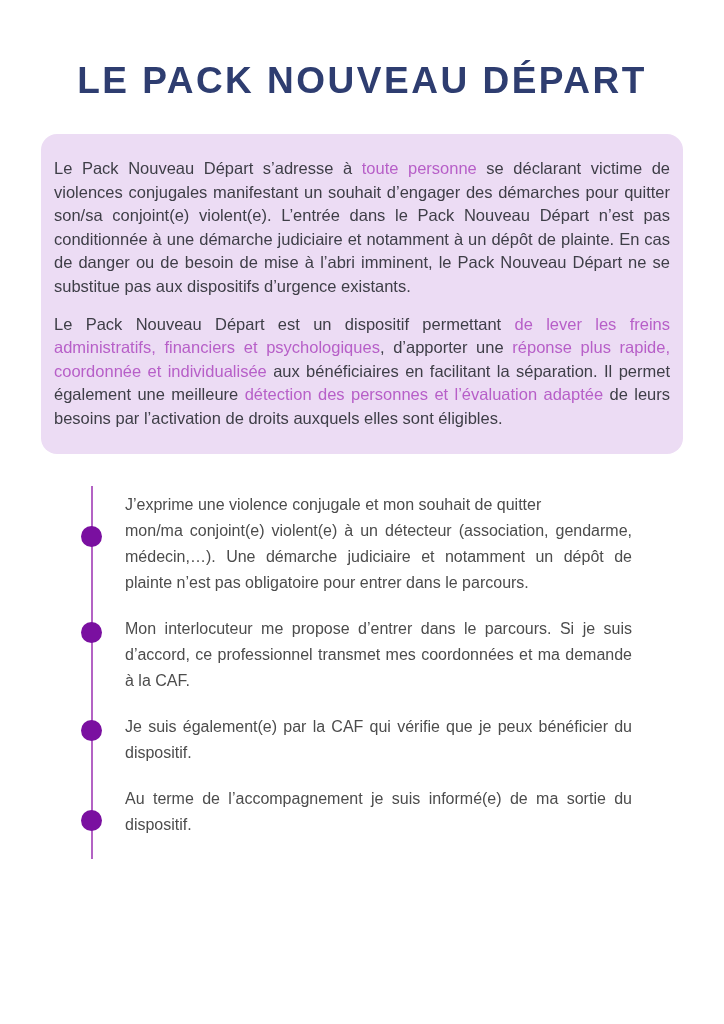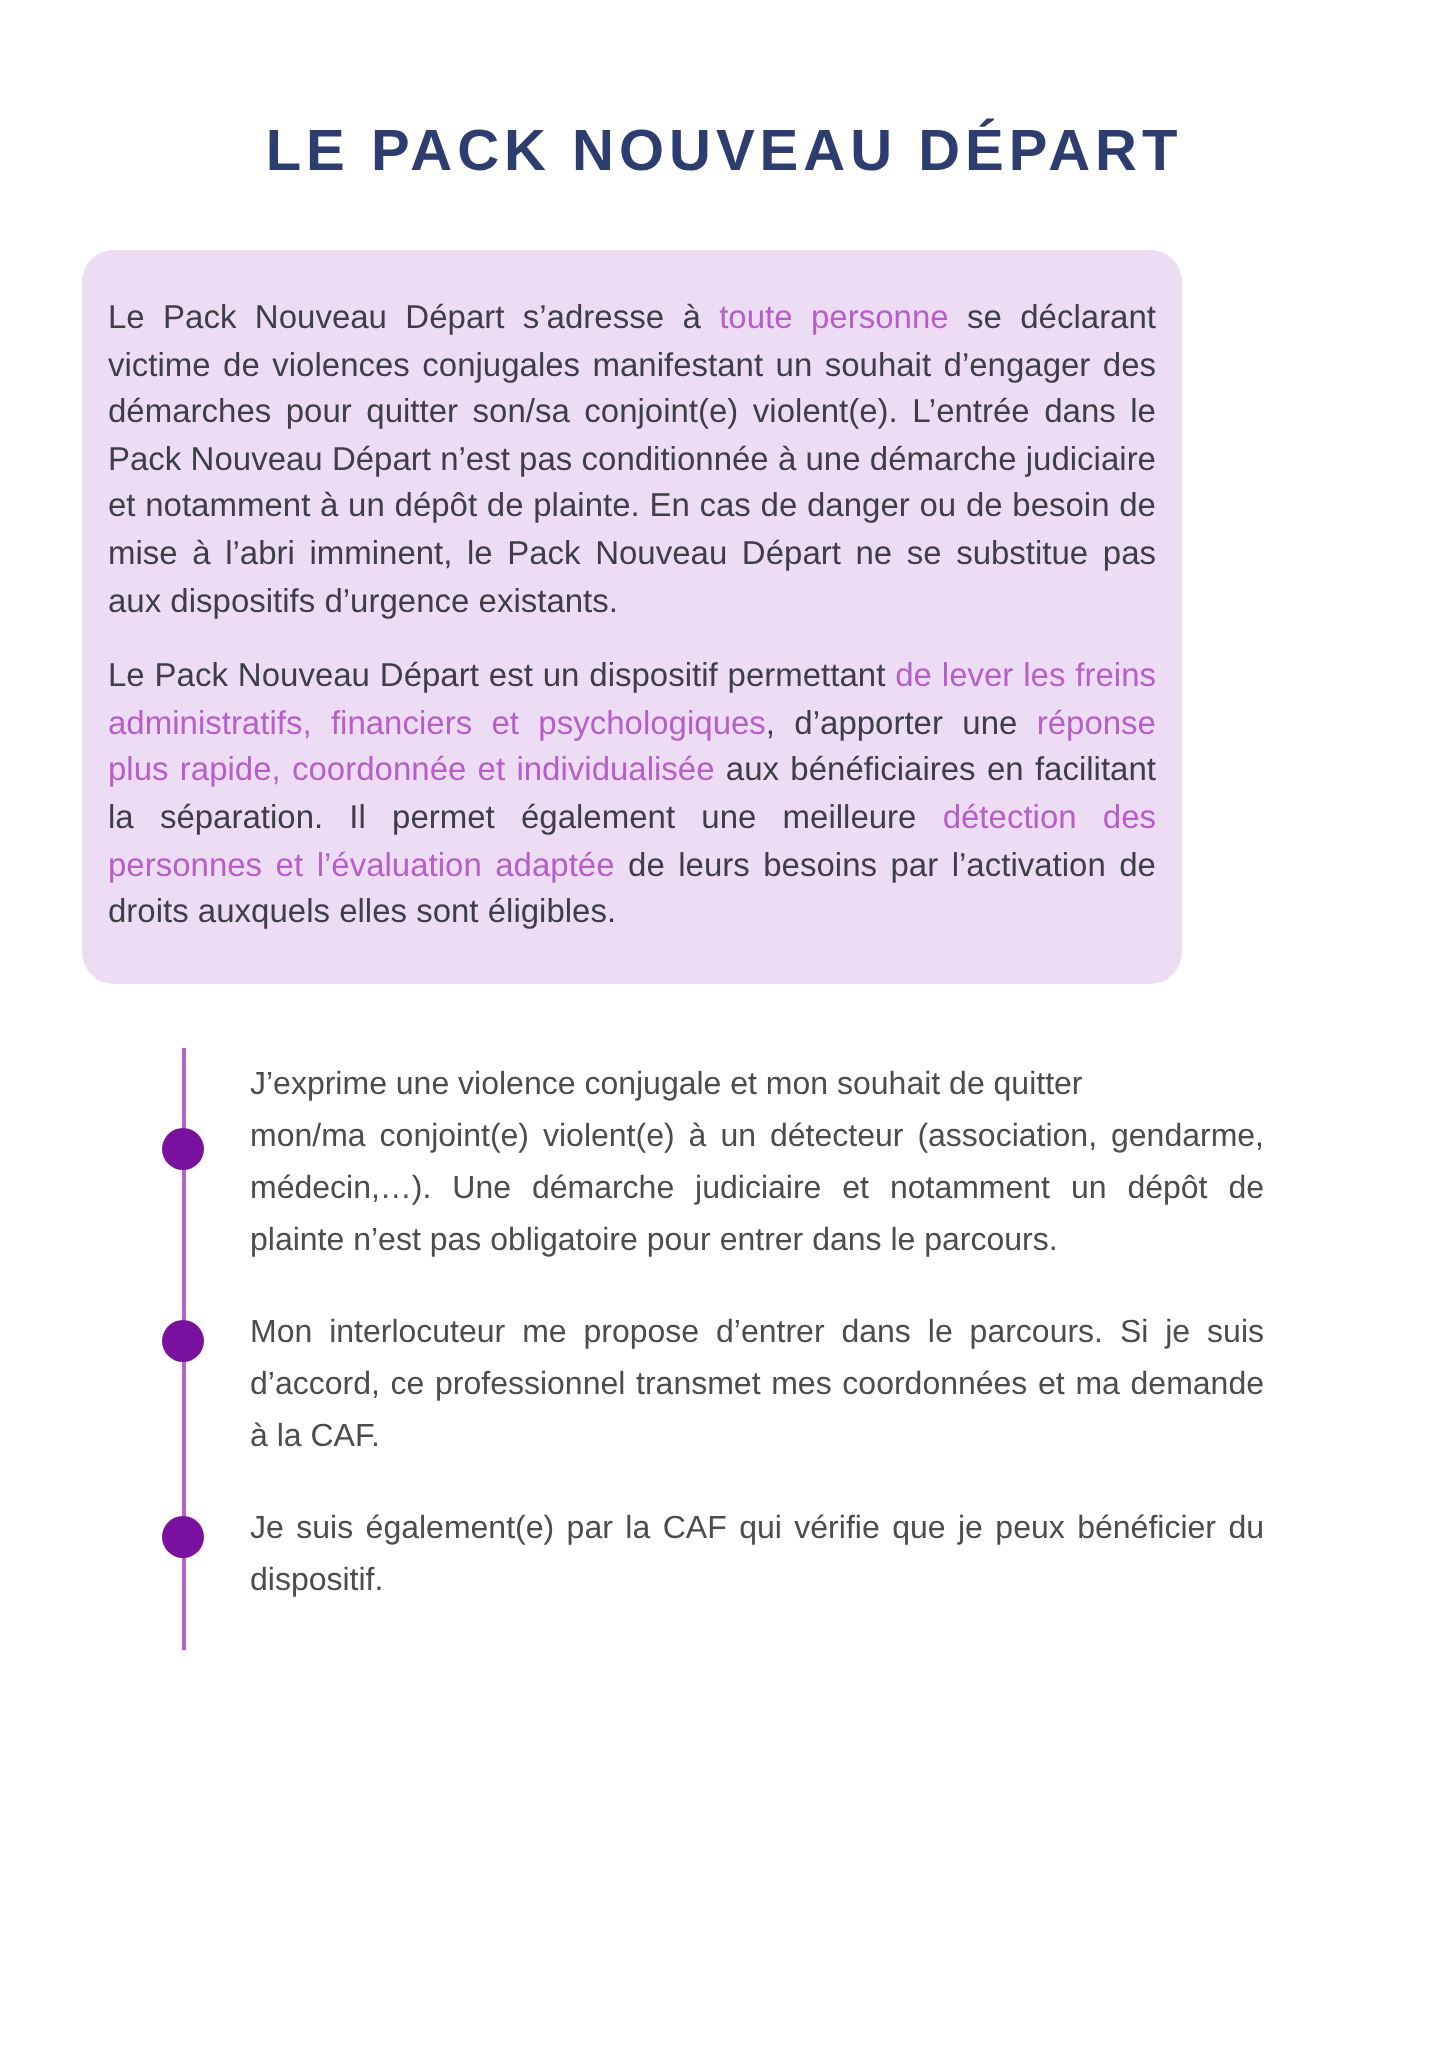--- a/index.html
+++ b/index.html
@@ -16,27 +16,27 @@
   body{
     width:724px;height:1024px;
     background:#ffffff;
     font-family:"Liberation Sans", sans-serif;
     position:relative;overflow:hidden;
   }
   .page-title{
     margin:0;
     padding-top:60px;
     text-align:center;
-    font-size:29px;
+    font-size:37px;
     font-weight:800;
     letter-spacing:2.5px;
     color:var(--title-color);
   }
   .intro-box{
-    width:550px;
+    width:642px;
     margin:32px 0 0 41px;
     background:var(--box-bg);
     border-radius:16px;
     padding:9px 13px;
   }
   .intro-para{
     margin:14px 0;
     font-size:16.5px;
     line-height:1.43;
     text-align:justify;
@@ -103,14 +103,18 @@
 mon/ma conjoint(e) violent(e) à un détecteur (association, gendarme, médecin,…). Une démarche judiciaire et notamment un dépôt de plainte n’est pas obligatoire pour entrer dans le parcours.</p>
       </div>
       <div class="tl-item">
         <span class="dot"></span>
         <p class="tl-text">Mon interlocuteur me propose d’entrer dans le parcours. Si je suis d’accord, ce professionnel transmet mes coordonnées et ma demande à la CAF.</p>
       </div>
       <div class="tl-item">
         <span class="dot"></span>
         <p class="tl-text">Je suis également(e) par la CAF qui vérifie que je peux bénéficier du dispositif.</p>
       </div>
+      <div class="tl-item">
+        <span class="dot"></span>
+        <p class="tl-text">Au terme de l’accompagnement je suis informé(e) de ma sortie du dispositif.</p>
+      </div>
     </div>
 </div>
 
 </body></html>

